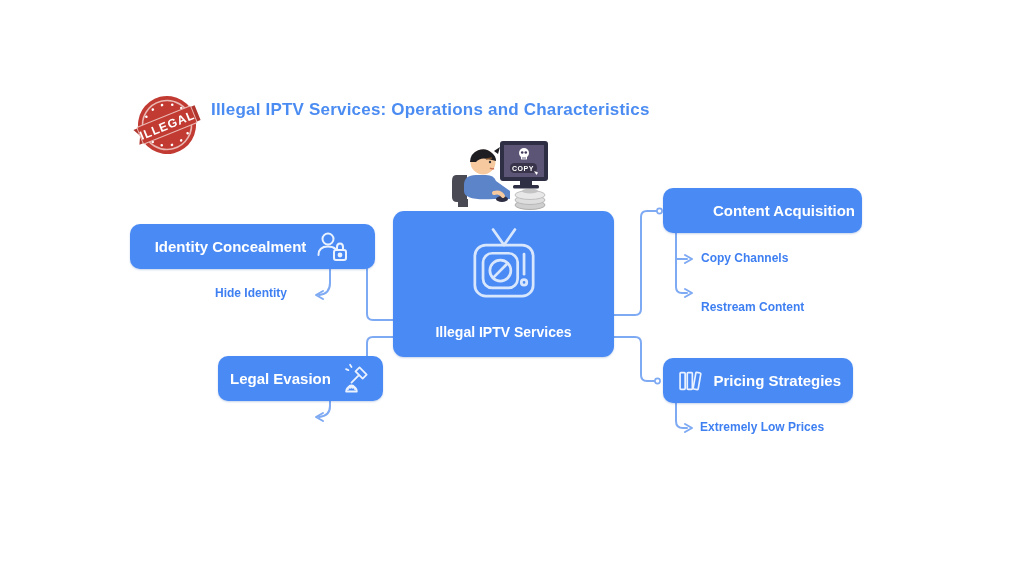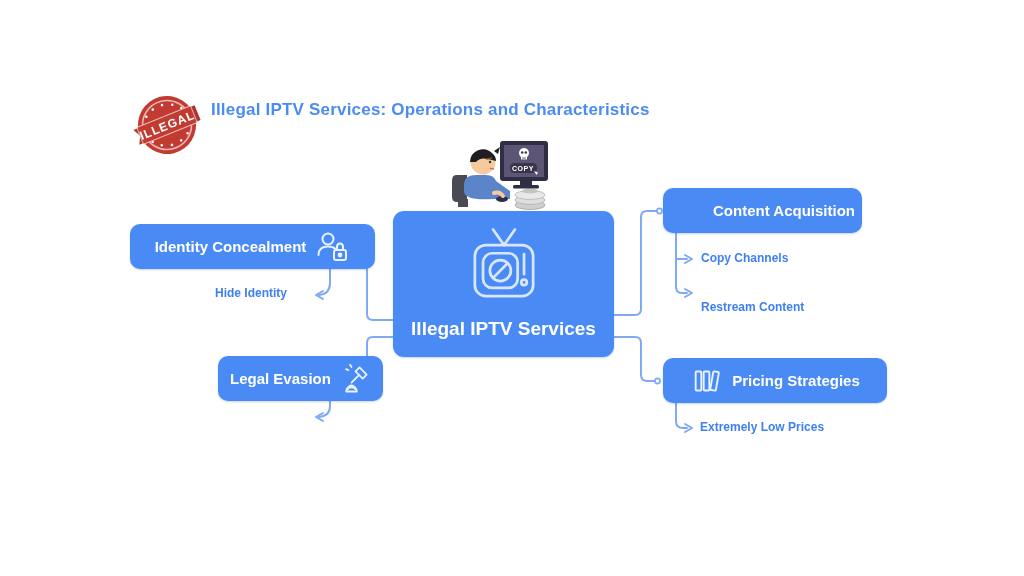--- a/index.html
+++ b/index.html
@@ -17,26 +17,26 @@
     position:absolute;background:#4a8af4;border-radius:10px;color:#fff;
     display:flex;align-items:center;justify-content:center;gap:8px;
     box-shadow:0 1px 2px rgba(40,90,180,.25);
   }
   .node .lbl{font-weight:bold;white-space:nowrap;}
   .branch{height:45px;font-size:15px;padding:0 12px;box-sizing:border-box;}
   .central{
     left:393px;top:211px;width:221px;height:146px;border-radius:11px;
     flex-direction:column;justify-content:flex-end;padding-bottom:17px;box-sizing:border-box;
   }
-  .central .lbl{font-size:19px;}
+  .central .lbl{font-size:14px;}
   .central .tv{position:absolute;top:14px;left:50%;transform:translateX(-50%);}
   .n-identity{left:130px;top:224px;width:245px;}
   .n-legal{left:178px;top:356px;width:165px;margin-left:40px;}
   .n-content{left:663px;top:188px;width:199px;padding-left:47px;}
-  .n-pricing{left:663px;top:358px;width:224px;}
+  .n-pricing{left:663px;top:358px;width:190px;}
   
   .sub{
     position:absolute;color:#3e7ff2;font-size:12px;font-weight:bold;white-space:nowrap;
   }
   .s-hide{left:215px;top:286px;}
   .s-avoid{left:199px;top:406px;width:112px;white-space:normal;text-align:center;line-height:18px;}
   .s-copy{left:701px;top:251px;}
   .s-restream{left:701px;top:300px;}
   .s-low{left:700px;top:420px;}
   

